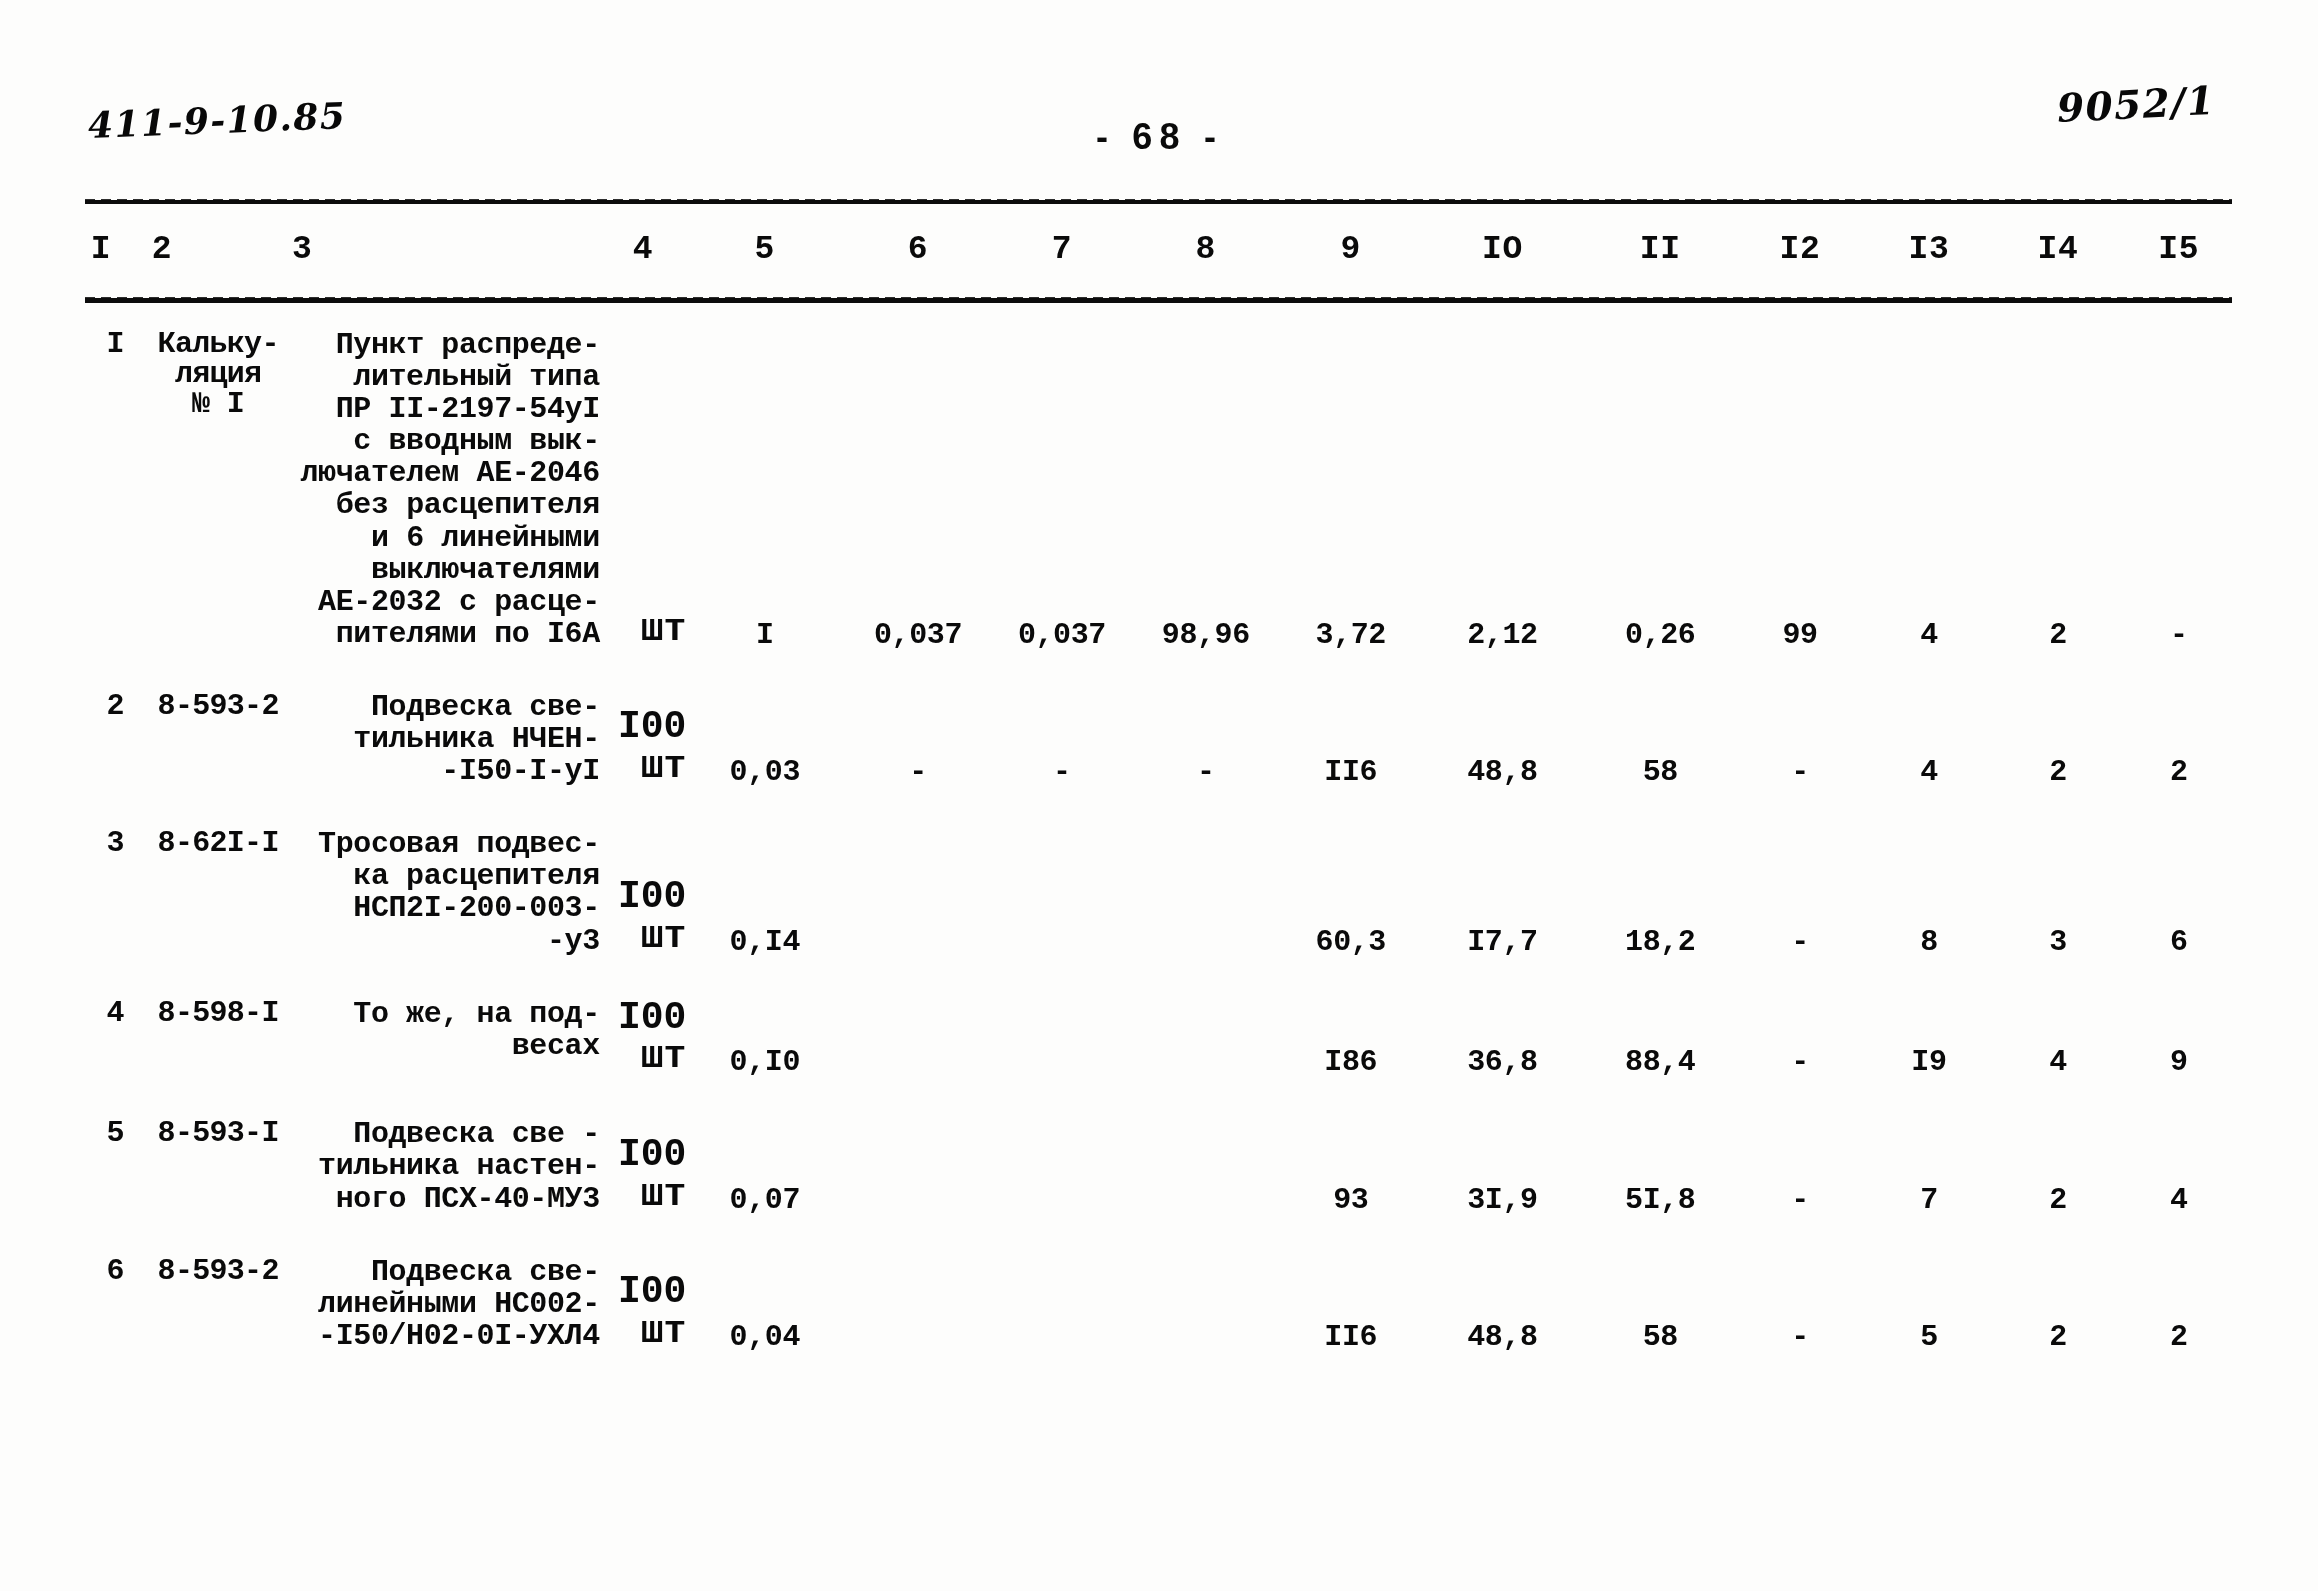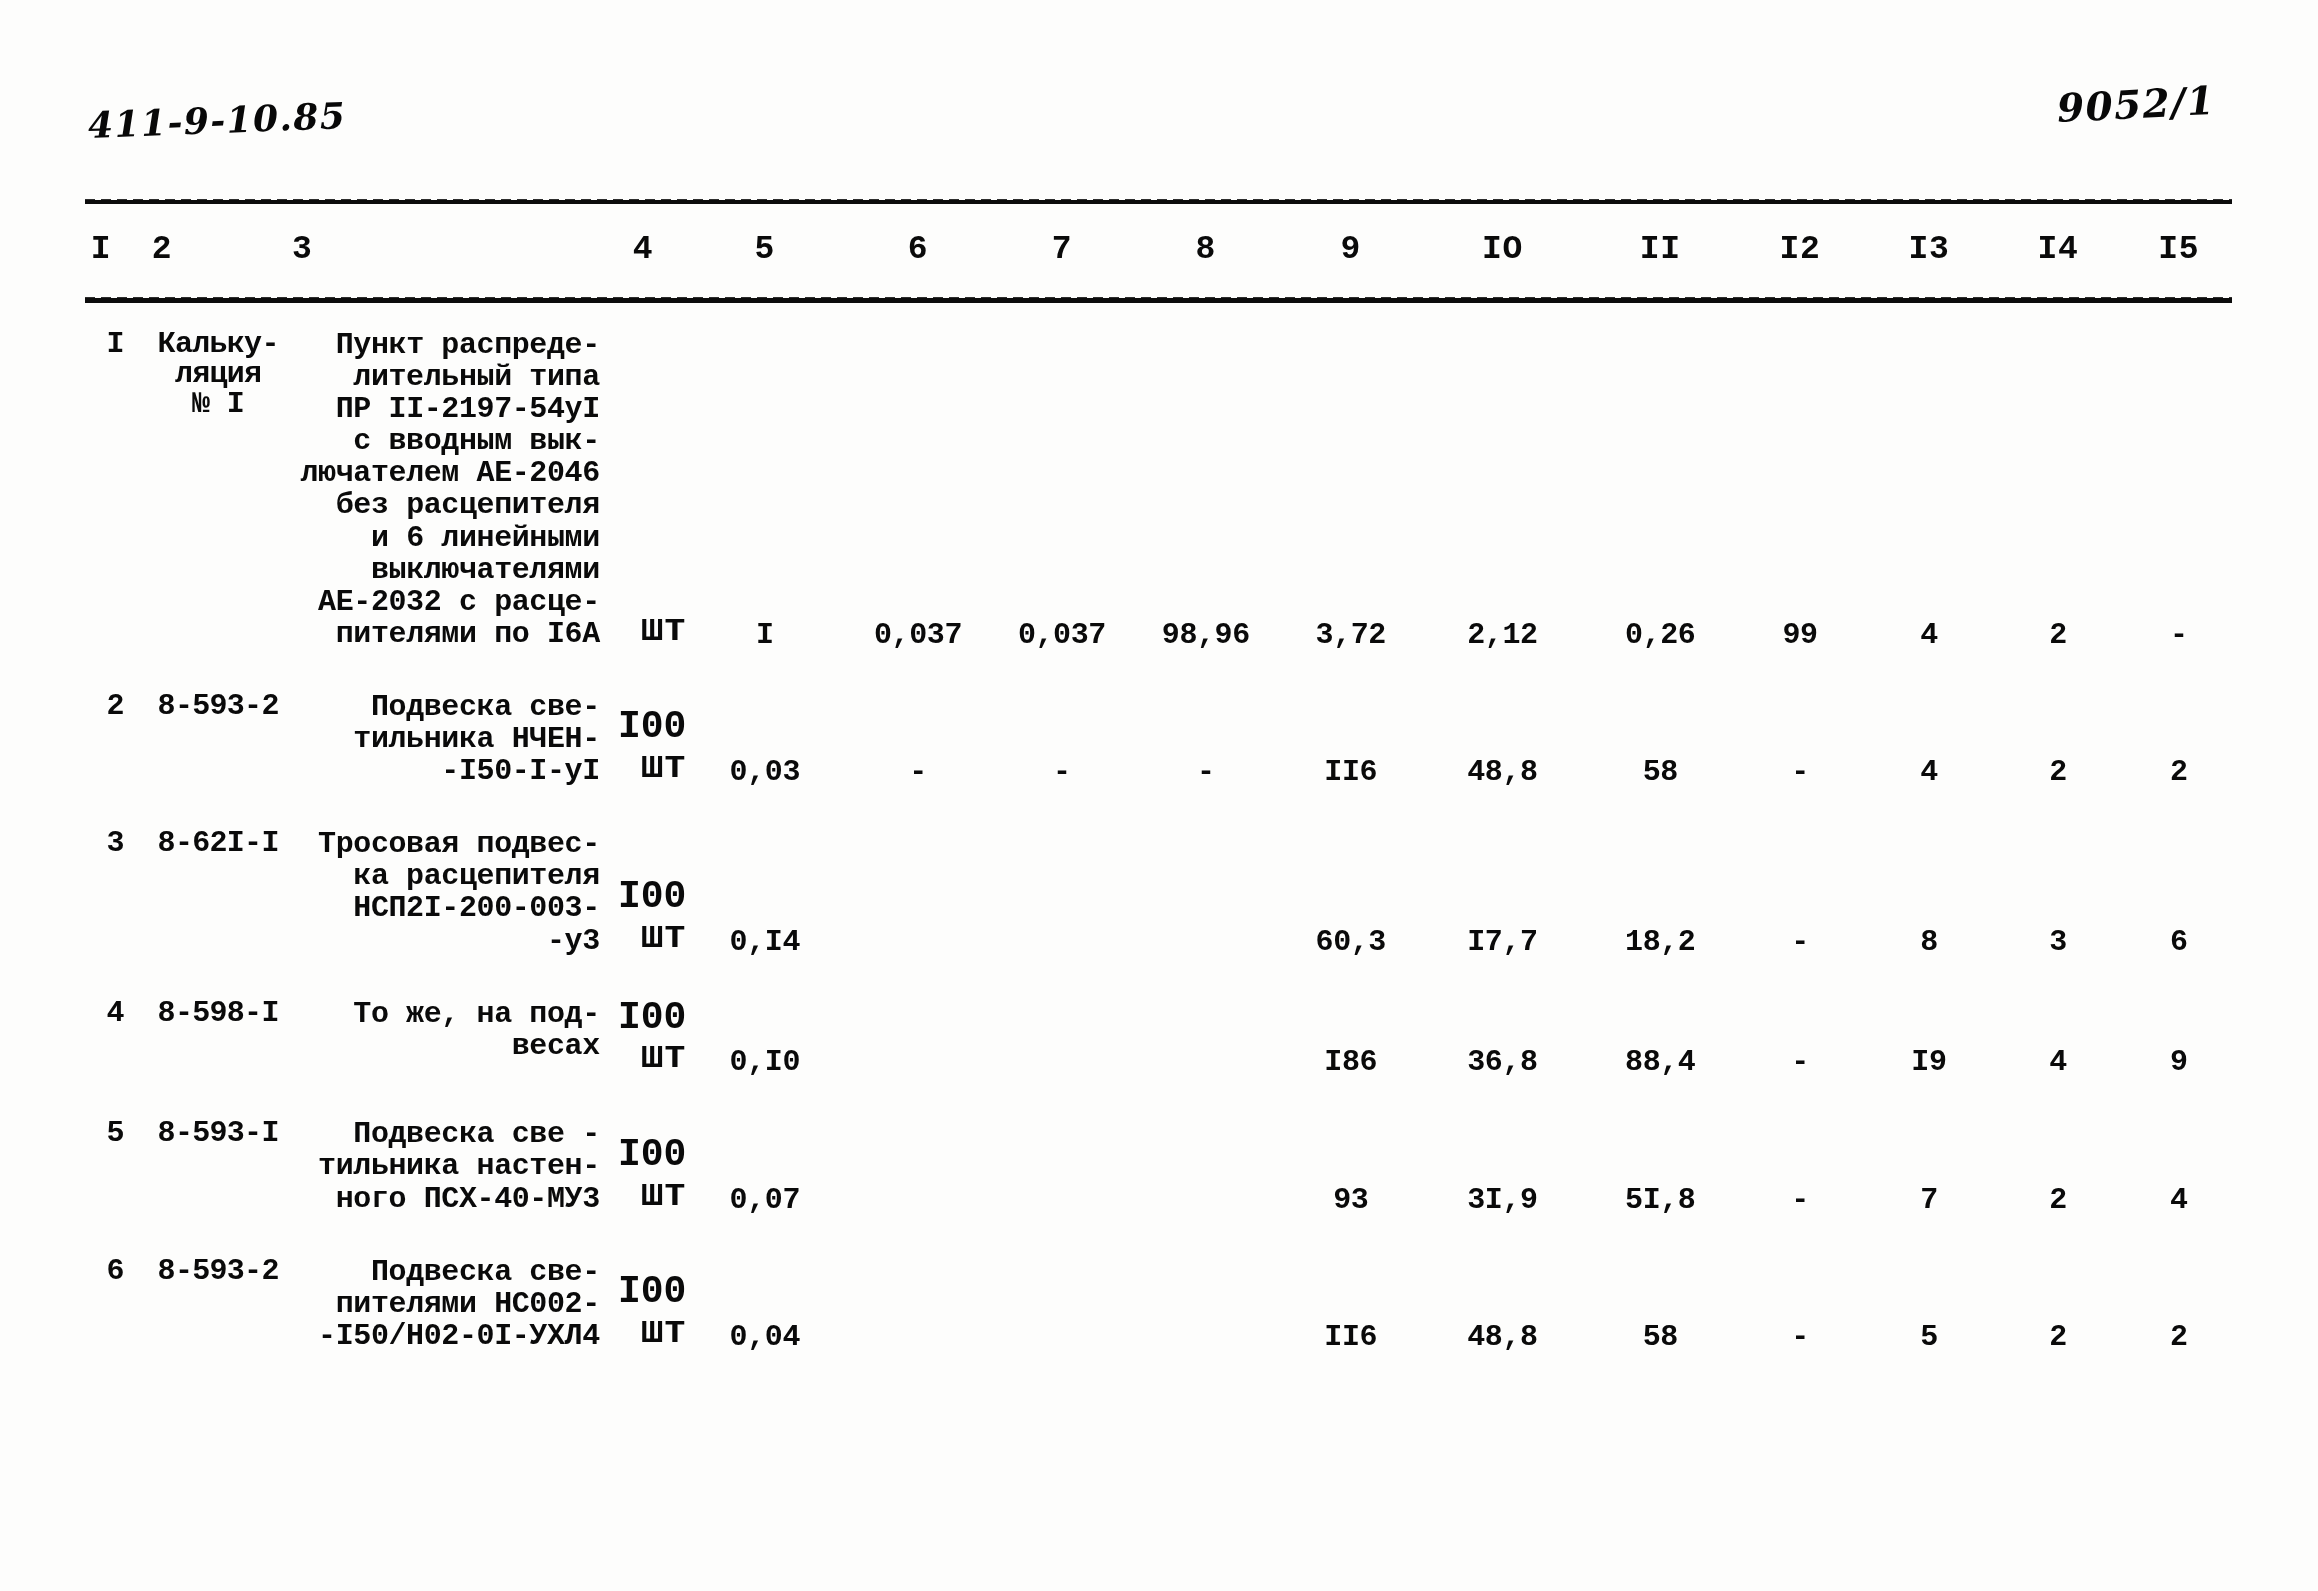--- a/index.html
+++ b/index.html
@@ -174,20 +174,21 @@
 </style>
 </head>
 <body>
 
 <div class="page">
 
   <div class="hand" id="hand-left">411-9-10.85</div>
 
   <div class="hand" id="hand-right">9052/1</div>
 
+  <div id="page-number">- 68 -</div>
 
   <div class="rule" id="rule-top"></div>
   <div class="rule" id="rule-mid"></div>
 
   <div id="table-wrap">
     <table>
       <colgroup>
         <col class="c1">
           <col class="c2">
           <col class="c3">
@@ -464,21 +465,21 @@
             <td></td>
             <td></td>
           </tr>
           <tr>
             <td class="cell-idx">6</td>
             <td class="cell-code">
               <span class="desc-line">8-593-2</span>
             </td>
             <td class="cell-desc">
               <span class="desc-line">Подвеска све-</span>
-              <span class="desc-line">пителями НС002-</span>
+              <span class="desc-line">линейными НС002-</span>
               <span class="desc-line">-I50/Н02-0I-УХЛ4</span>
             </td>
             <td class="cell-unit">
               <span class="unit-line">I00</span>
               <span class="unit-line">шт</span>
             </td>
             <td class="cell-num">0,04</td>
             <td class="cell-num"></td>
             <td class="cell-num"></td>
             <td class="cell-num"></td>

